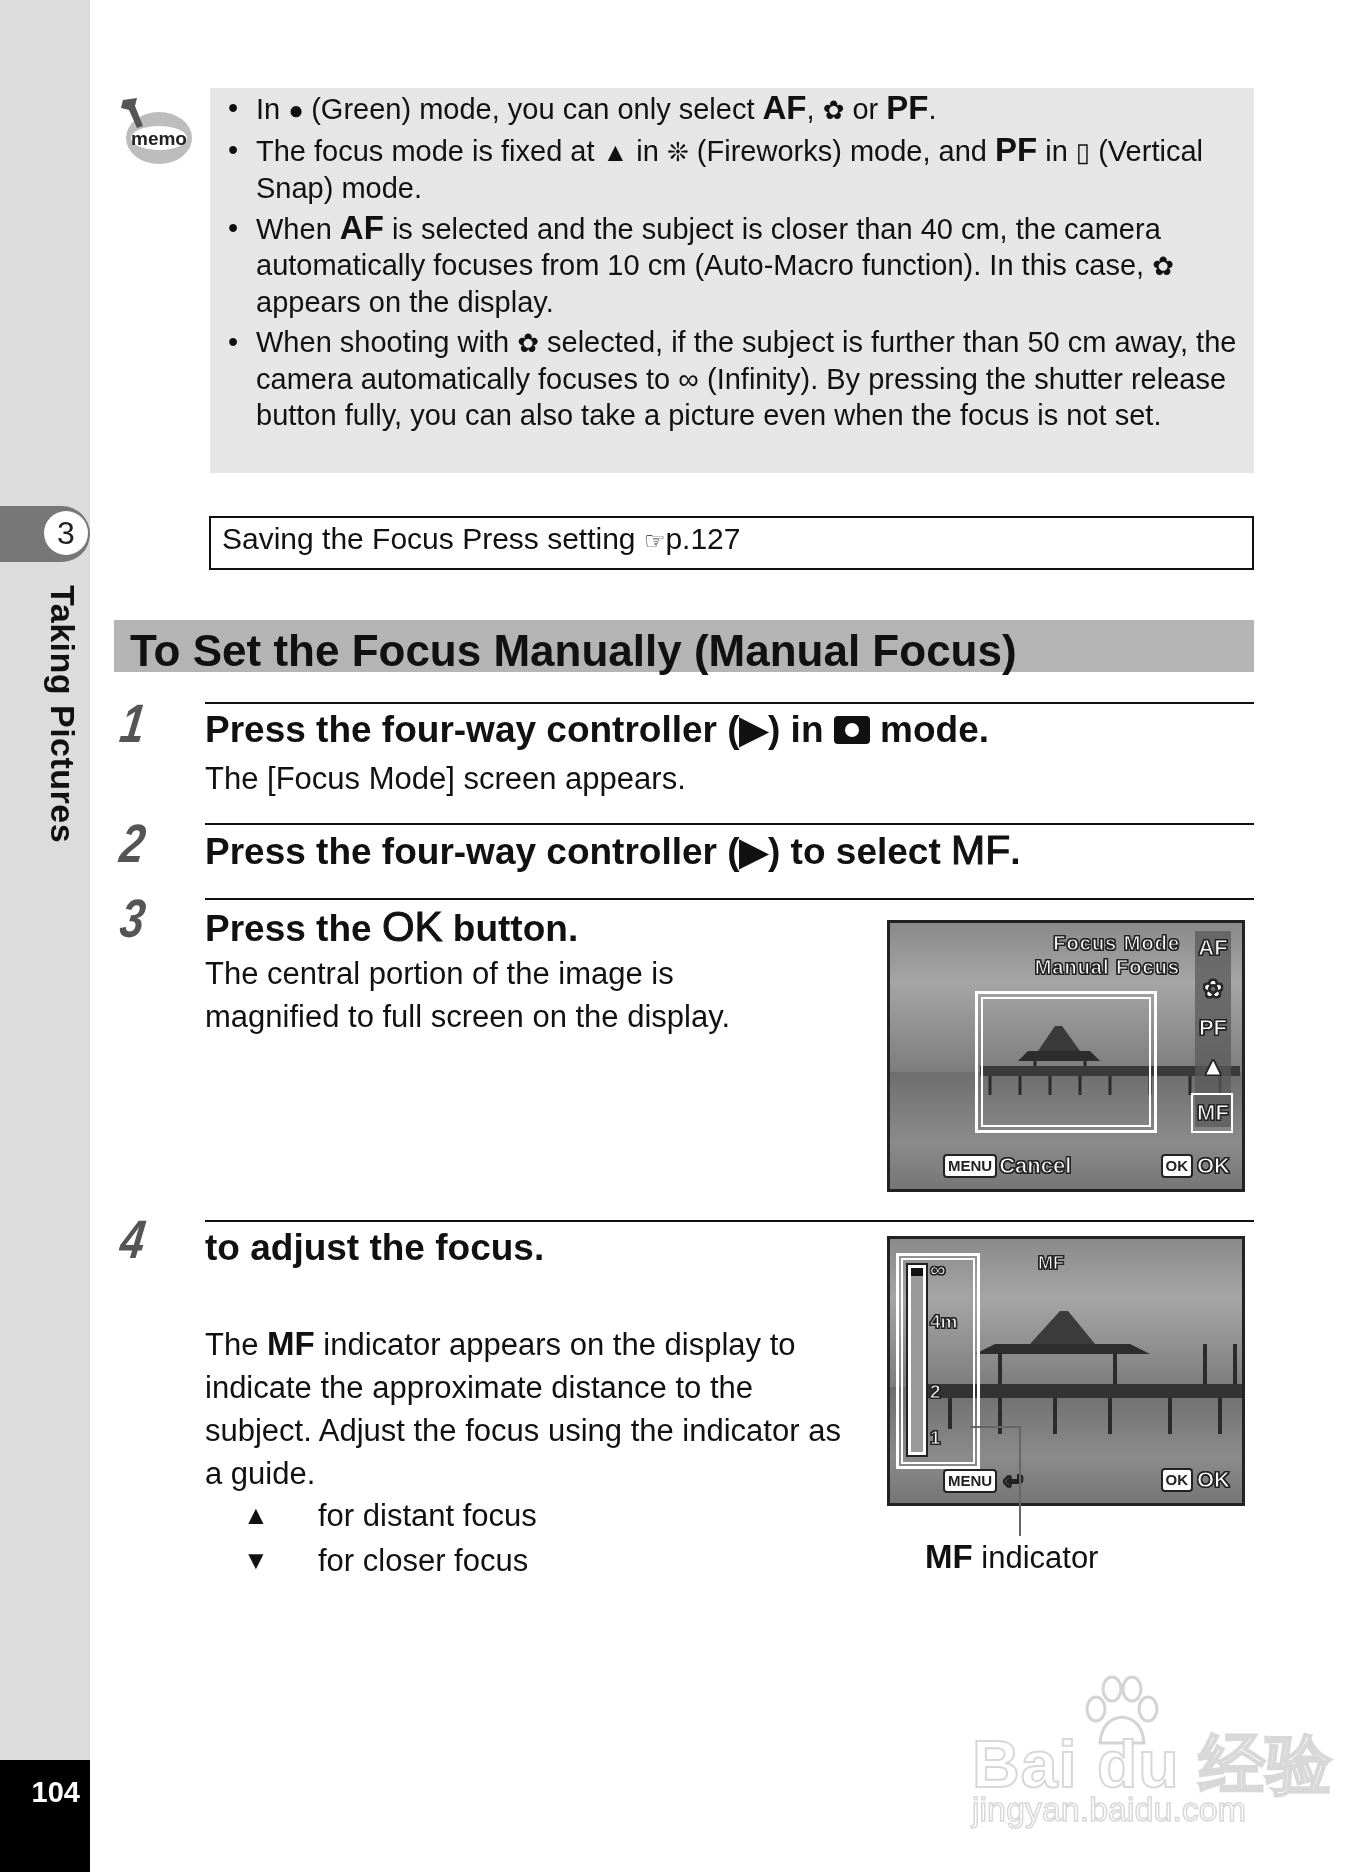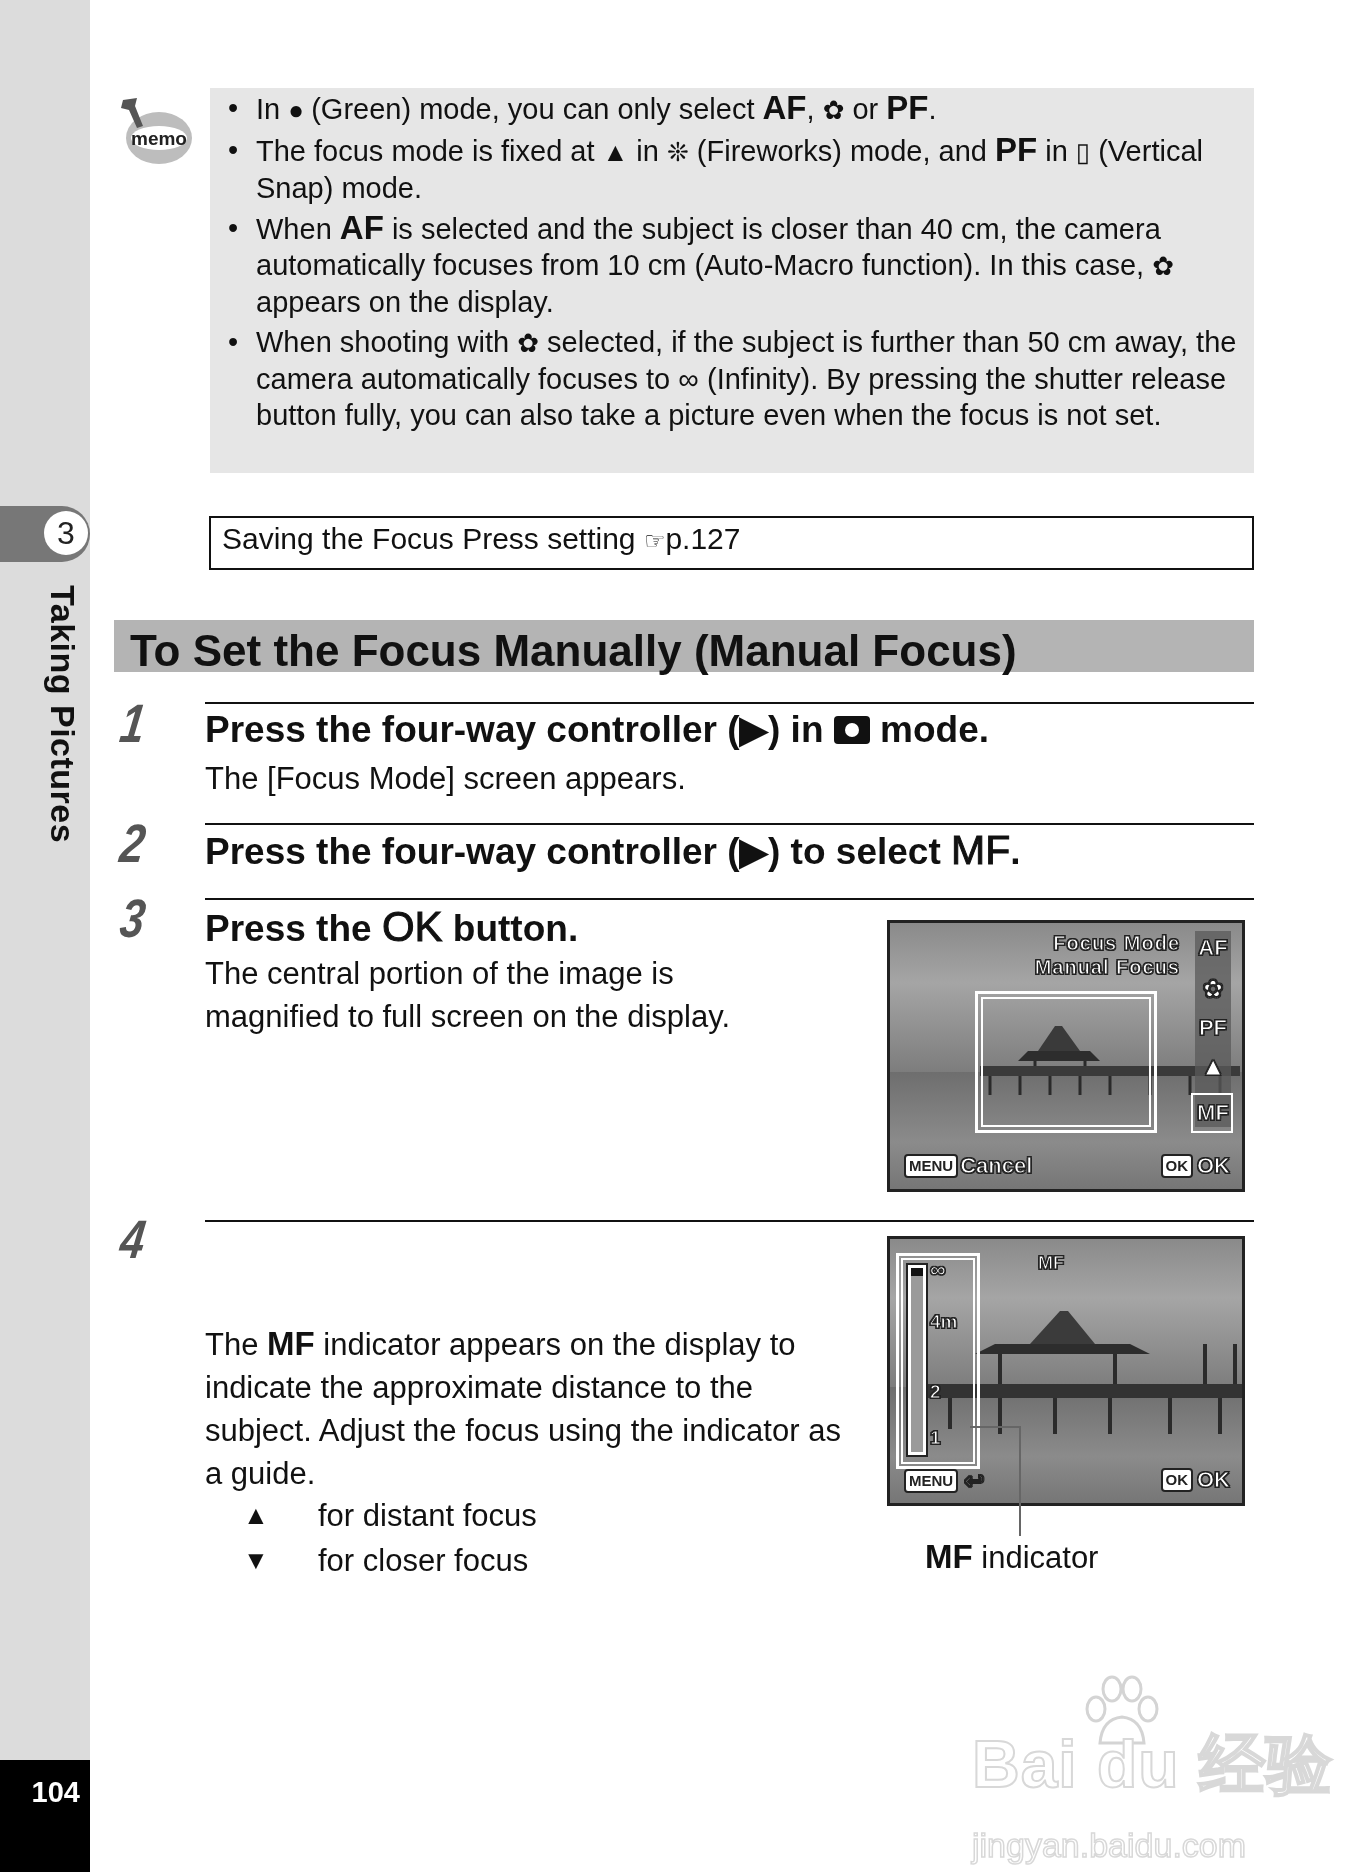--- a/index.html
+++ b/index.html
@@ -41,27 +41,27 @@
 
   
   .screen { background: #6c6c6c; border: 3px solid #222; overflow: hidden; }
   .screen .sky { position: absolute; left: 0; top: 0; width: 100%; height: 56%;
                  background: linear-gradient(180deg, #8a8a8a 0%, #a5a5a5 40%, #7d7d7d 100%); }
   .screen .sea { position: absolute; left: 0; bottom: 0; width: 100%; height: 44%;
                  background: linear-gradient(180deg, #6e6e6e 0%, #8b8b8b 60%, #767676 100%); }
   .osd { color: #fff; font-weight: bold; -webkit-text-stroke: 1px #222;
          text-shadow: 1px 1px 0 #222, -1px -1px 0 #222, 1px -1px 0 #222, -1px 1px 0 #222; }
   .keycap { background: #fff; color: #222; border: 2px solid #222; border-radius: 4px; font-weight: bold;
-            font-size: 15px; padding: 0 3px; line-height: 20px; }
+            font-size: 15px; padding: 0 3px; line-height: 20px; margin-left: 39px; }
   #caption { left: 925px; top: 1538px; font-size: 31px; }
   #caption .b { font-size: 33px; }
   #leader { left: 1019px; top: 1426px; width: 0; height: 110px; border-left: 2px solid #666; }
   #wm-text { left: 972px; top: 1720px; font-size: 66px; font-weight: bold; color: #fff;
              -webkit-text-stroke: 2px #d8d8d8; letter-spacing: 1px; }
-  #wm-url { left: 972px; top: 1790px; font-size: 34px; color: #fff; margin-top: 36px; -webkit-text-stroke: 1.5px #d8d8d8; }
+  #wm-url { left: 972px; top: 1790px; font-size: 34px; color: #fff; -webkit-text-stroke: 1.5px #d8d8d8; }
 </style>
 </head>
 <body>
 
 <div class="abs" id="side-strip"></div>
 <div class="abs" id="chapter-tab"></div>
 <div class="abs" id="chapter-num">3</div>
 <div class="abs" id="chapter-title">Taking Pictures</div>
 <div class="abs" id="page-num-block"></div>
 <div class="abs" id="page-num">104</div>
@@ -155,20 +155,21 @@
   </div>
   <div class="abs" style="right:12px; top:230px; display:flex; align-items:center; gap:4px">
     <span class="keycap">OK</span>
     <span class="osd" style="font-size:22px">OK</span>
   </div>
 </div>
 
 <div class="abs rule" style="top:1220px"></div>
 <div class="abs step-num" style="left:118px; top:1208px">4</div>
 <div class="abs step-title" style="top:1224px; line-height:48px">
+  <div>to adjust the focus.</div>
 </div>
 <div class="abs step-body" style="top:1322px; width:660px">
   <span>The </span><span class="b">MF</span><span> indicator appears on the display to indicate the approximate distance to the subject. Adjust the focus using the indicator as a guide.</span>
 </div>
 <div class="abs step-body" style="top:1494px; left:243px; width:400px">
   <div style="display:flex">
     <span style="width:75px;font-size:26px">▲</span>
     <span>for distant focus</span>
   </div>
   <div style="display:flex; margin-top:2px">

